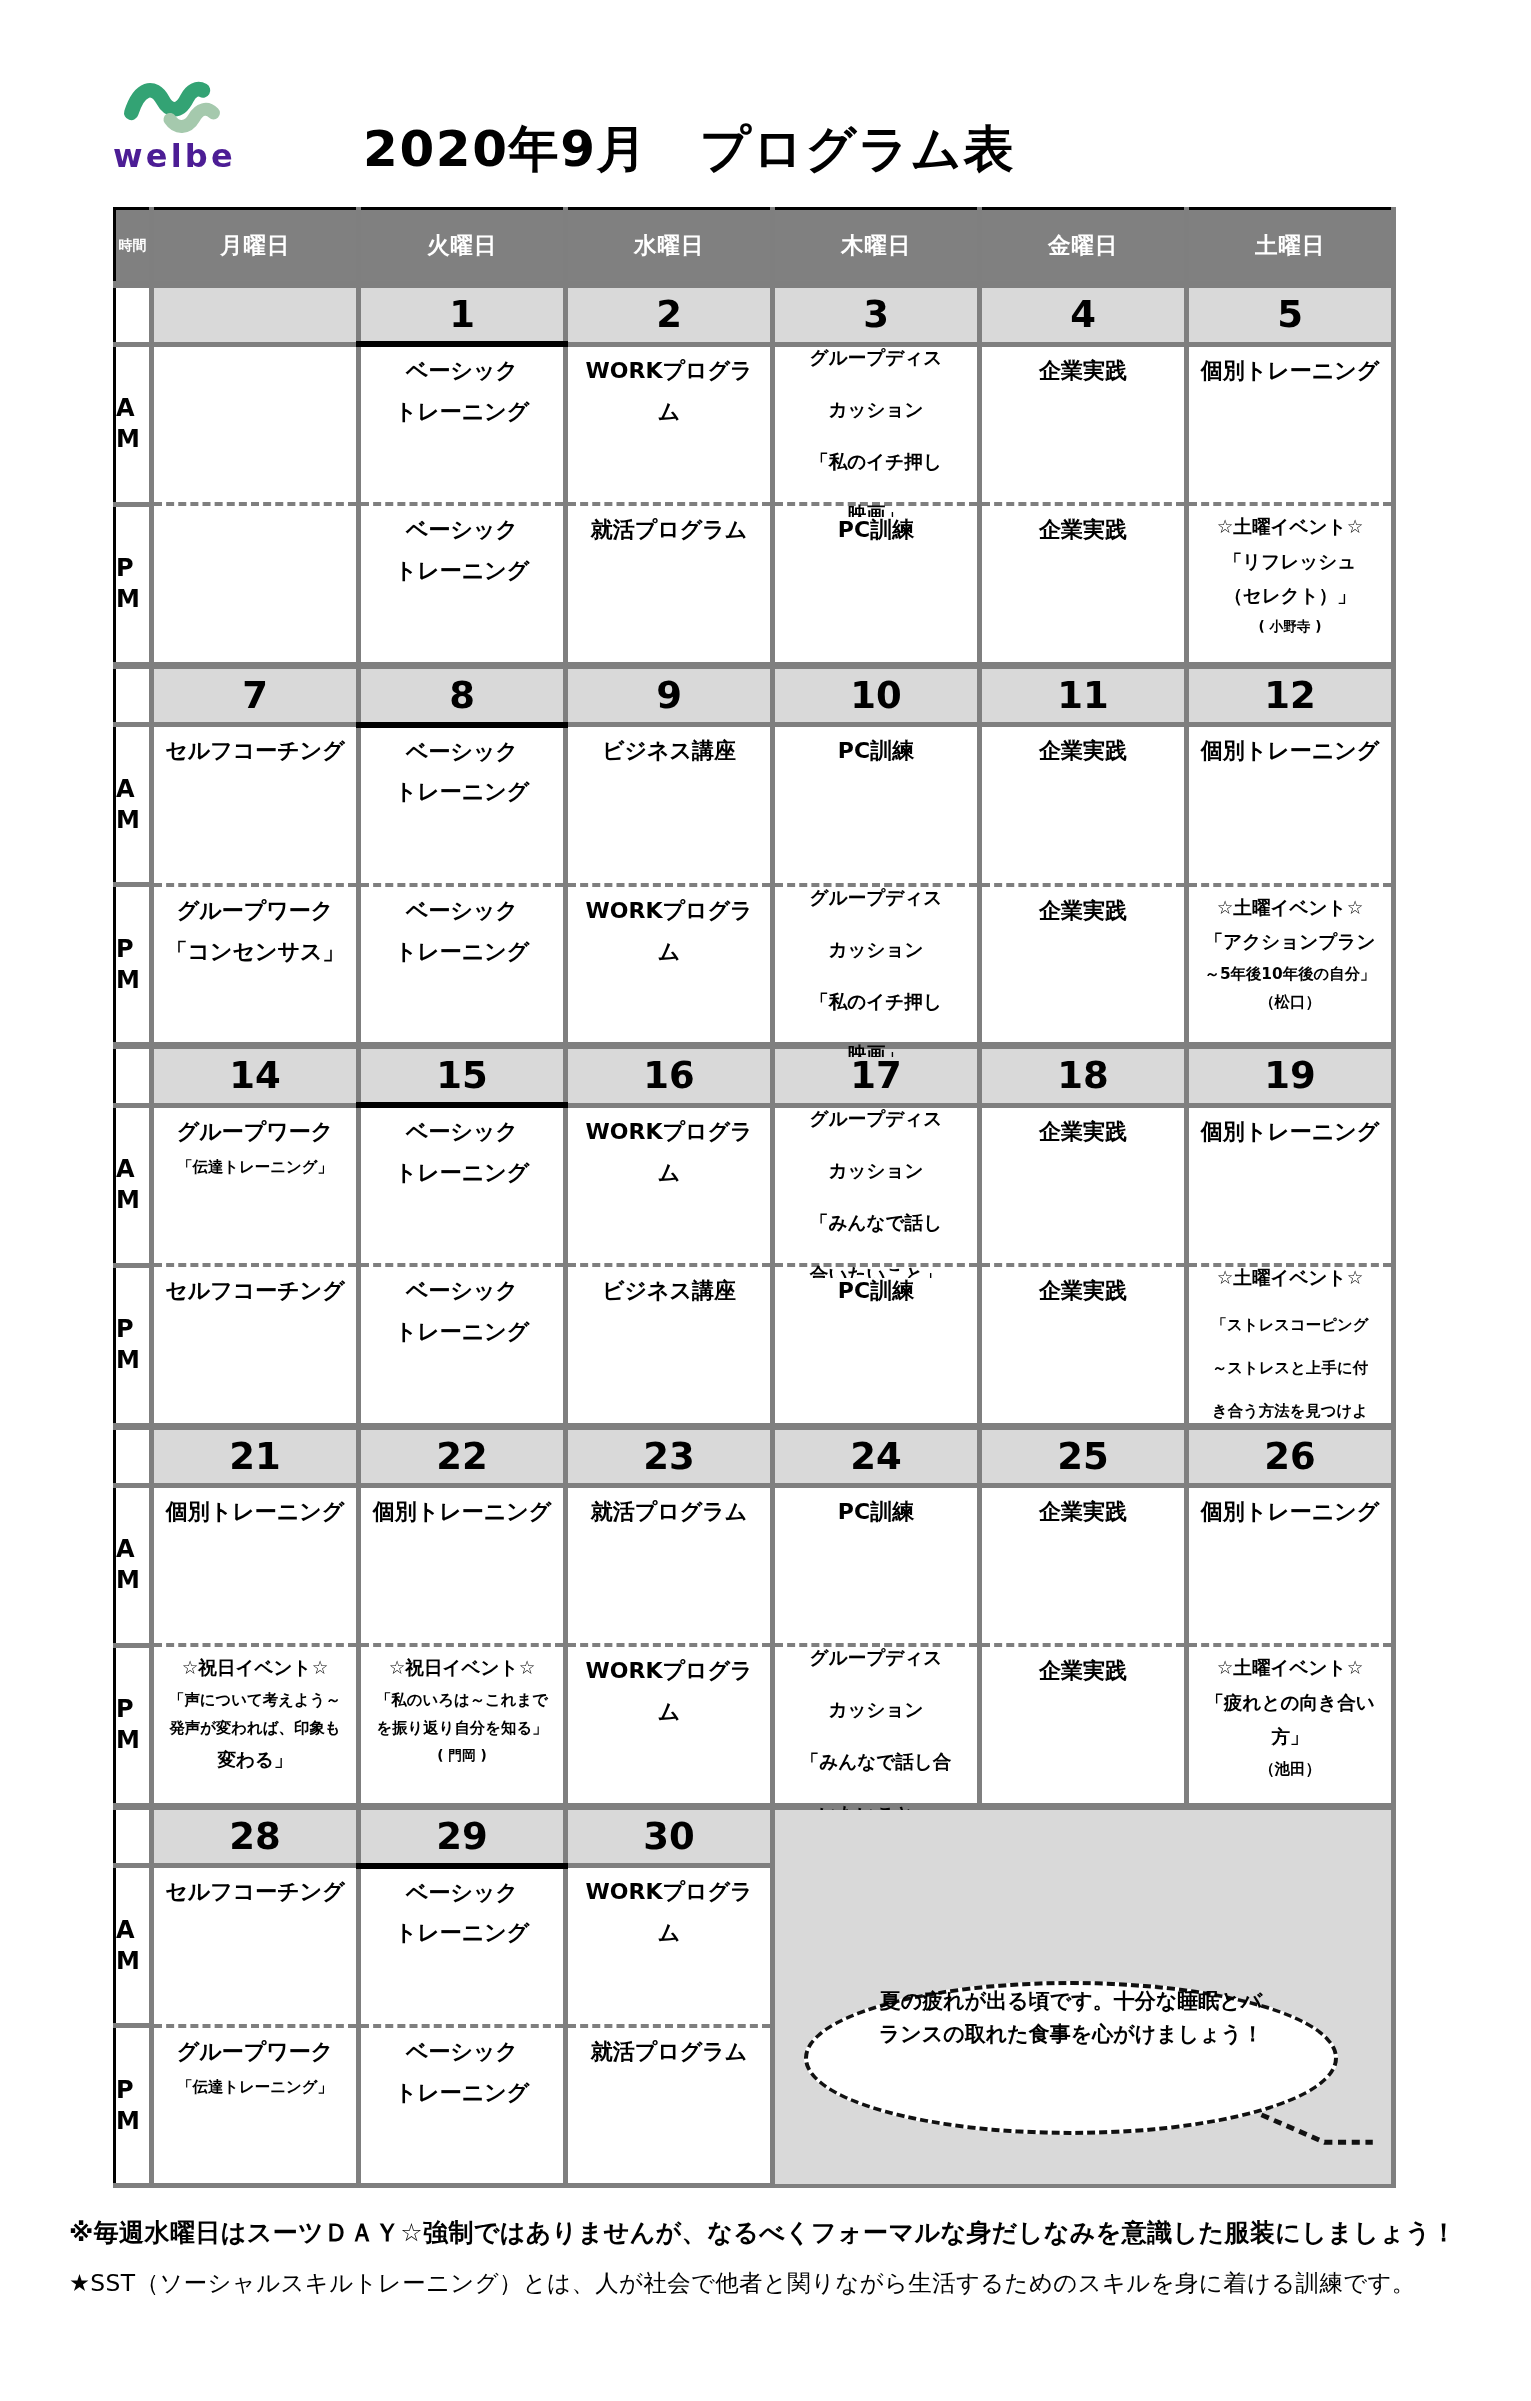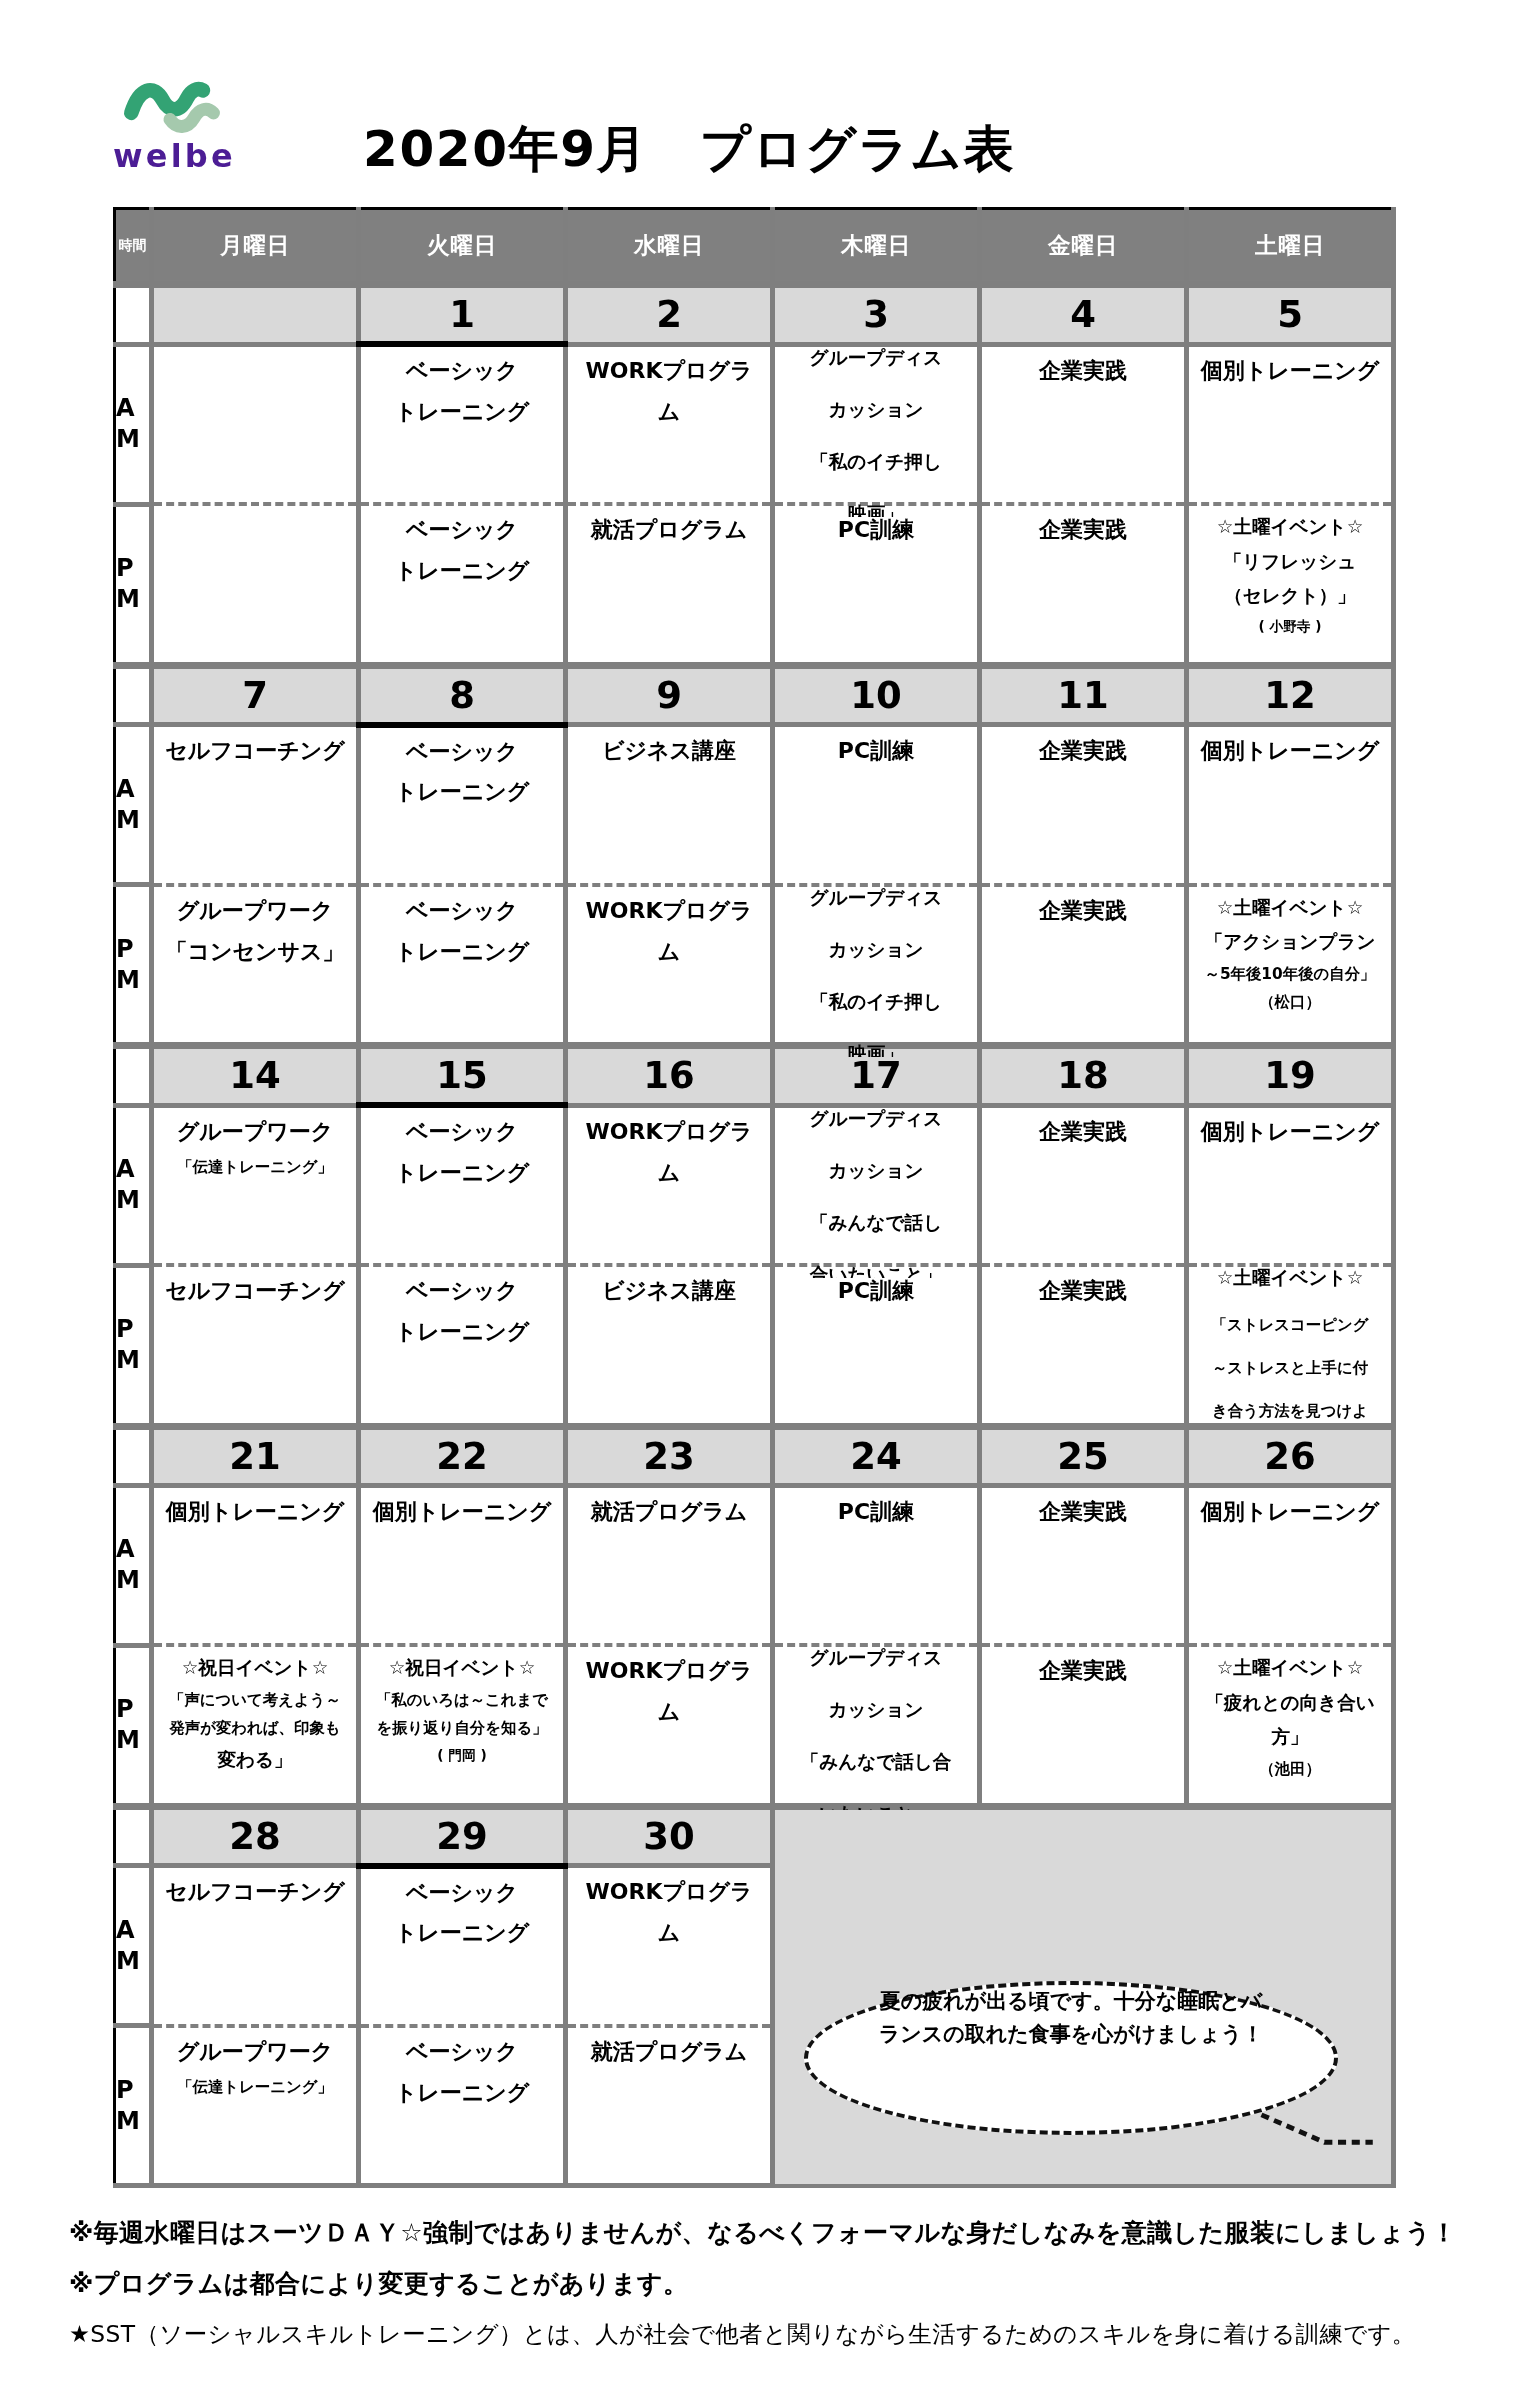--- a/index.html
+++ b/index.html
@@ -587,16 +587,15 @@
               <div class="line s-lg">就活プログラム</div>
             </div>
           </div>
         </td>
       </tr>
     </tbody>
   </table>
 
 <div class="notes">
   <div class="note">※毎週水曜日はスーツＤＡＹ☆強制ではありませんが、なるべくフォーマルな身だしなみを意識した服装にしましょう！</div>
-  <div class="note">※プログラムは都合により変更することがあります。</div>
   <div class="note thin">★SST（ソーシャルスキルトレーニング）とは、人が社会で他者と関りながら生活するためのスキルを身に着ける訓練です。</div>
 </div>
 
 
 </body></html>

